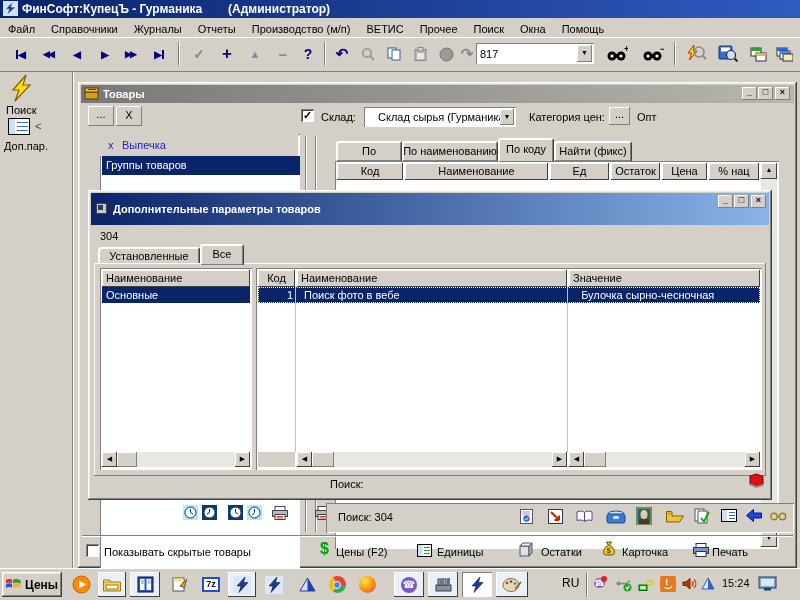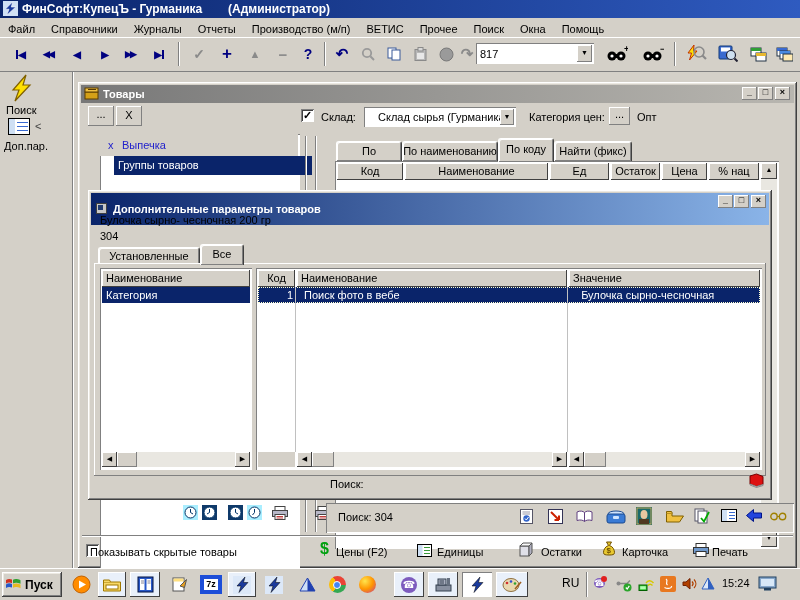--- a/index.html
+++ b/index.html
@@ -228,21 +228,21 @@
       <div class="abs b1" style="right:2px;top:2px;width:14px;height:16px;font-size:7px;text-align:center;line-height:15px"><span>▼</span></div>
     </div>
     <span class="abs lbl" style="left:451px;top:29px">Категория цен:</span>
     <div class="abs b1" style="left:531px;top:25px;width:21px;height:18px;text-align:center;line-height:14px"><span>...</span></div>
     <span class="abs lbl" style="left:559px;top:29px">Опт</span>
 
     <div class="abs s1" style="left:22px;top:52px;width:200px;height:448px;background:#fff">
       <div class="abs" style="left:0;top:0;width:198px;height:22px;background:#d4d0c8"></div>
       <span class="abs" style="left:8px;top:5px;color:#2222cc">x</span>
       <span class="abs lbl" style="left:22px;top:5px;color:#2222cc">Выпечка</span>
-      <div class="abs selrow" style="left:14px;top:22px;width:194px;height:19px;line-height:19px;padding-left:4px"><span>Группы товаров</span></div>
+      <div class="abs selrow" style="left:2px;top:22px;width:194px;height:19px;line-height:19px;padding-left:4px"><span>Группы товаров</span></div>
     </div>
 
     <div class="abs vsep" style="left:227px;top:54px;height:396px"></div>
     <div class="abs vsep" style="left:237px;top:54px;height:396px"></div>
 
     <div class="abs tab" style="left:258px;top:59px;width:64px;height:19px;overflow:hidden"><span>По чесночная</span></div>
     <div class="abs tab" style="left:324px;top:59px;width:94px;height:19px;overflow:hidden"><span>По наименованию</span></div>
     <div class="abs tab" style="left:420px;top:56px;width:54px;height:23px;z-index:2;line-height:20px"><span>По коду</span></div>
     <div class="abs tab" style="left:476px;top:59px;width:76px;height:19px;overflow:hidden"><span>Найти (фикс)</span></div>
 
@@ -340,21 +340,21 @@
           </svg></span>
       <span class="abs" style="left:444px;top:8px"><svg width="17" height="9">
             <circle cx="4" cy="4.5" r="3.2" fill="none" stroke="#a08000" stroke-width="1.4"></circle>
             <circle cx="12.5" cy="4.5" r="3.2" fill="none" stroke="#a08000" stroke-width="1.4"></circle>
             <path d="M7.2 4.5 L9.3 4.5" stroke="#a08000"></path>
           </svg></span>
     </div>
 
     <div class="abs" style="left:4px;top:453px;width:711px;height:2px;box-shadow:inset 0 1px #808080,inset 0 -1px #fff"></div>
     <div class="abs cb" style="left:8px;top:462px"></div>
-    <span class="abs lbl" style="left:12px;top:464px">Показывать скрытые товары</span>
+    <span class="abs lbl" style="left:26px;top:464px">Показывать скрытые товары</span>
 
     <span class="abs" style="left:242px;top:458px;color:#00a010;font-weight:bold;font-size:16px">$</span>
     <span class="abs lbl" style="left:258px;top:464px">Цены (F2)</span>
 
     <span class="abs" style="left:339px;top:462px"><svg width="15" height="13">
           <rect x="0.5" y="0.5" width="14" height="12" fill="#fff" stroke="#000"></rect>
           <rect x="1" y="1" width="4.5" height="11" fill="#cfe0f4"></rect>
           <path d="M7 3.5 H13 M7 6.5 H13 M7 9.5 H13" stroke="#3a9a3a"></path>
         </svg></span>
     <span class="abs lbl" style="left:359px;top:464px">Единицы</span>
@@ -387,31 +387,30 @@
             <rect x="0.5" y="0.5" width="10" height="10" fill="#c8c8c8" stroke="#404040"></rect>
             <rect x="2" y="2" width="5" height="5" fill="#203a70"></rect>
           </svg>
       </span>
       <span style="margin-left:6px">Дополнительные параметры товаров</span>
       <div class="abs b1 winbtn" style="right:36px;top:2px"><span>_</span></div>
       <div class="abs b1 winbtn" style="right:20px;top:2px"><span>□</span></div>
       <div class="abs b1 winbtn" style="right:3px;top:2px"><span>×</span></div>
     </div>
 
-    <span class="abs lbl" style="left:12px;top:24px">Булочка сырно- чесночная 200 гр</span>
     <span class="abs lbl" style="left:12px;top:40px">304</span>
 
     <div class="abs tab" style="left:10px;top:57px;width:100px;height:17px;line-height:16px"><span>Установленные</span></div>
     <div class="abs tab" style="left:112px;top:54px;width:42px;height:20px;z-index:2"><span>Все</span></div>
 
     <div class="abs b1" style="left:6px;top:73px;width:672px;height:213px;background:#d4d0c8"></div>
 
     <div class="abs s1" style="left:12px;top:78px;width:152px;height:202px;background:#fff">
       <div class="abs colhdr" style="left:2px;top:2px;width:148px;height:17px;text-align:left;padding-left:4px;box-sizing:border-box"><span>Наименование</span></div>
-      <div class="abs selrow" style="left:2px;top:19px;width:148px;height:16px;padding-left:4px;box-sizing:border-box"><span>Категория</span></div>
+      <div class="abs selrow" style="left:2px;top:19px;width:148px;height:16px;padding-left:4px;box-sizing:border-box"><span>Основные</span></div>
       <div class="abs track" style="left:2px;top:184px;width:148px;height:15px">
         <div class="abs sb" style="left:0;top:0;width:15px;height:15px"><span>◀</span></div>
         <div class="abs b1" style="left:15px;top:0;width:20px;height:15px"></div>
         <div class="abs sb" style="left:133px;top:0;width:15px;height:15px"><span>▶</span></div>
       </div>
     </div>
 
     <div class="abs s1" style="left:168px;top:78px;width:506px;height:202px;background:#fff">
       <div class="abs colhdr" style="left:2px;top:2px;width:37px;height:17px"><span>Код</span></div>
       <div class="abs colhdr" style="left:41px;top:2px;width:270px;height:17px;text-align:left;padding-left:4px;box-sizing:border-box"><span>Наименование</span></div>
@@ -449,21 +448,21 @@
   <div class="abs" style="left:0;top:568px;width:800px;height:32px;background:#d4d0c8;box-shadow:inset 0 1px #fff">
     <div class="abs b3 flex" style="left:2px;top:4px;width:60px;height:25px">
       <span style="margin-left:3px">
         <svg width="17" height="15" viewBox="0 0 17 15">
             <path d="M1 4 C3 2.6 5 2.6 7 3.6 L7 7.2 C5 6.2 3 6.2 1 7.6 Z" fill="#d03020"></path>
             <path d="M8 3.8 C10 2.8 12 2.8 15.5 4.2 L15.5 7.8 C12 6.4 10 6.4 8 7.4 Z" fill="#30a030"></path>
             <path d="M1 8.4 C3 7 5 7 7 8 L7 11.6 C5 10.6 3 10.6 1 12 Z" fill="#2858c8"></path>
             <path d="M8 8.2 C10 7.2 12 7.2 15.5 8.6 L15.5 12.2 C12 10.8 10 10.8 8 11.8 Z" fill="#e8b820"></path>
           </svg>
       </span>
-      <span style="margin-left:3px;font-weight:bold;font-size:12px">Пуск</span>
+      <span style="margin-left:3px;font-weight:bold;font-size:12px">Цены</span>
     </div>
 
     <div class="abs qbtn" style="left:68px;top:4px;width:26px">
         <svg width="19" height="19">
           <circle cx="9.5" cy="9.5" r="8.5" fill="#ff8c00" stroke="#c06000"></circle>
           <path d="M7 5.5 L14 9.5 L7 13.5 Z" fill="#fff"></path>
         </svg>
       </div>
     <div class="abs qbtn framed" style="left:98px;top:4px;width:28px">
         <svg width="18" height="14">
@@ -481,21 +480,21 @@
         </svg>
       </div>
     <div class="abs qbtn" style="left:166px;top:4px;width:26px">
         <svg width="17" height="17">
           <rect x="2" y="2" width="11" height="13" fill="#fff" stroke="#555"></rect>
           <rect x="2.5" y="2.5" width="10" height="3" fill="#ffe080"></rect>
           <path d="M9 10 L15.5 3.5 L13.5 11.5 Z" fill="#e8a020" stroke="#555"></path>
         </svg>
       </div>
     <div class="abs qbtn" style="left:198px;top:4px;width:26px">
-        <span style="border:4px solid #1d4ed8;background:#fff;font-size:9px;font-weight:bold;padding:0 2px;line-height:11px">7z</span>
+        <span style="border:2px solid #1d4ed8;background:#fff;font-size:9px;font-weight:bold;padding:0 2px;line-height:11px">7z</span>
       </div>
     <div class="abs qbtn framed" style="left:228px;top:4px;width:28px">
         <svg width="18" height="18">
           <rect width="18" height="18" fill="#dce8f8"></rect>
           <path d="M12 1 L4 10 L8 10 L6 16.5 L15 6.5 L10.5 6.5 Z" fill="#1a3a9c" stroke="#000" stroke-width="0.5"></path>
         </svg>
       </div>
     <div class="abs qbtn" style="left:260px;top:4px;width:28px">
         <svg width="18" height="18">
           <rect width="18" height="18" fill="#dce8f8"></rect>

